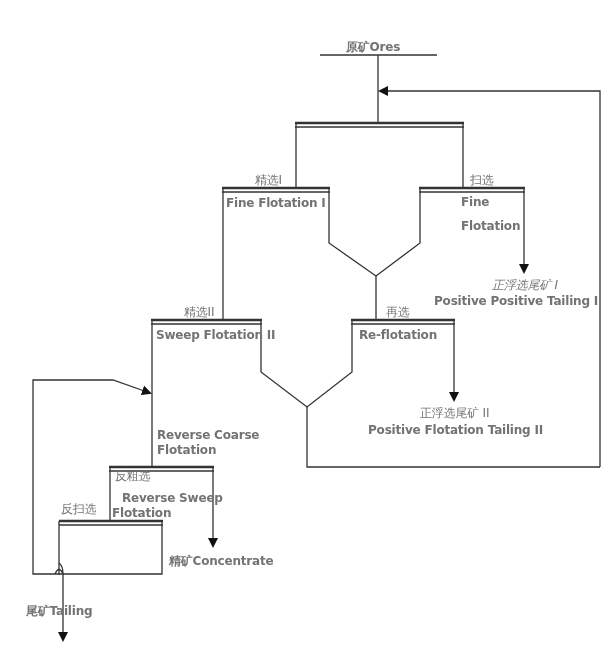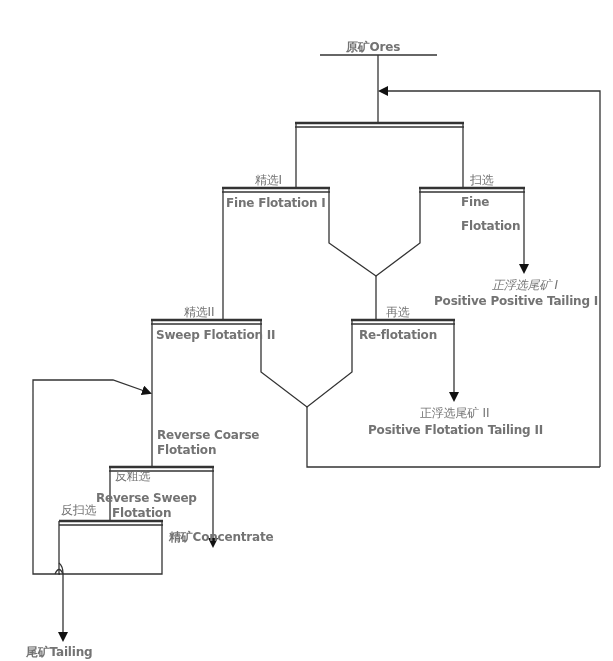--- a/index.html
+++ b/index.html
@@ -87,18 +87,18 @@
 <div class="lbl cn" style="left:386px;top:305px;">再选</div>
 <div class="lbl" style="left:359px;top:328px;">Re-flotation</div>
 
 <div class="lbl cn" style="left:420px;top:406px;text-align:right;">正浮选尾矿 II</div>
 <div class="lbl" style="left:368px;top:423px;">Positive Flotation Tailing II</div>
 
 <div class="lbl" style="left:157px;top:428px;">Reverse Coarse</div>
 <div class="lbl cn" style="left:115px;top:443px;margin-top:26px;">反粗选</div>
 <div class="lbl" style="left:157px;top:443px;">Flotation</div>
 
-<div class="lbl" style="left:96px;top:491px;">Reverse Sweep</div>
-<div class="lbl cn" style="left:61px;top:503px;">反扫选</div>
+<div class="lbl" style="left:122px;top:491px;">Reverse Sweep</div>
+<div class="lbl cn" style="left:61px;top:503px;font-family:Liberation Mono, monospace;">反扫选</div>
 <div class="lbl" style="left:112px;top:506px;">Flotation</div>
 
-<div class="lbl" style="left:169px;top:530px;">精矿Concentrate</div>
-<div class="lbl" style="left:26px;top:645px;text-align:center;">尾矿Tailing</div>
+<div class="lbl" style="left:169px;top:554px;">精矿Concentrate</div>
+<div class="lbl" style="left:26px;top:604px;text-align:center;">尾矿Tailing</div>
 
 </body></html>

